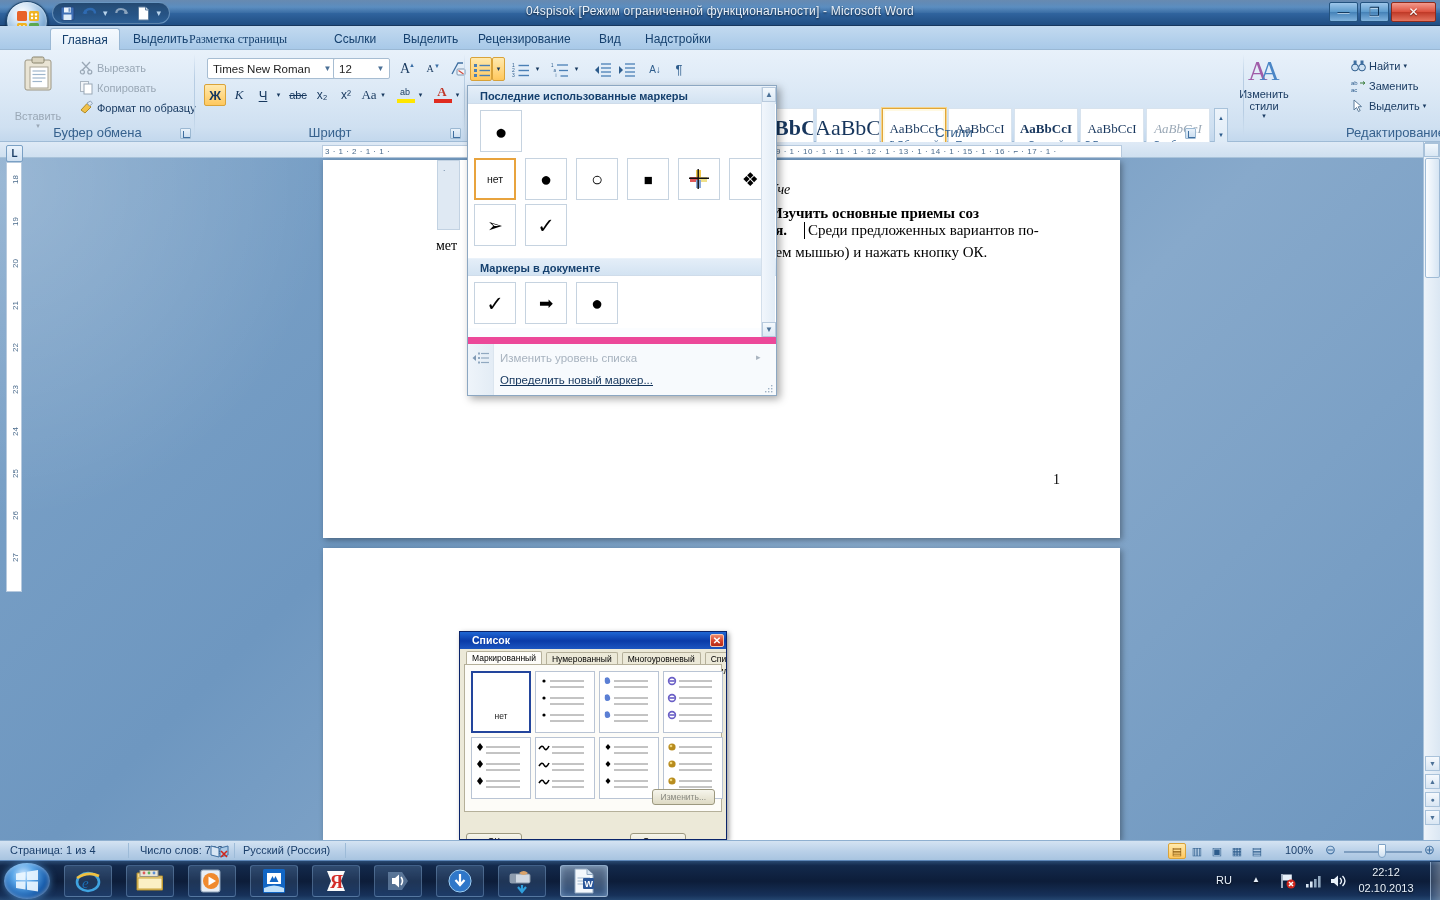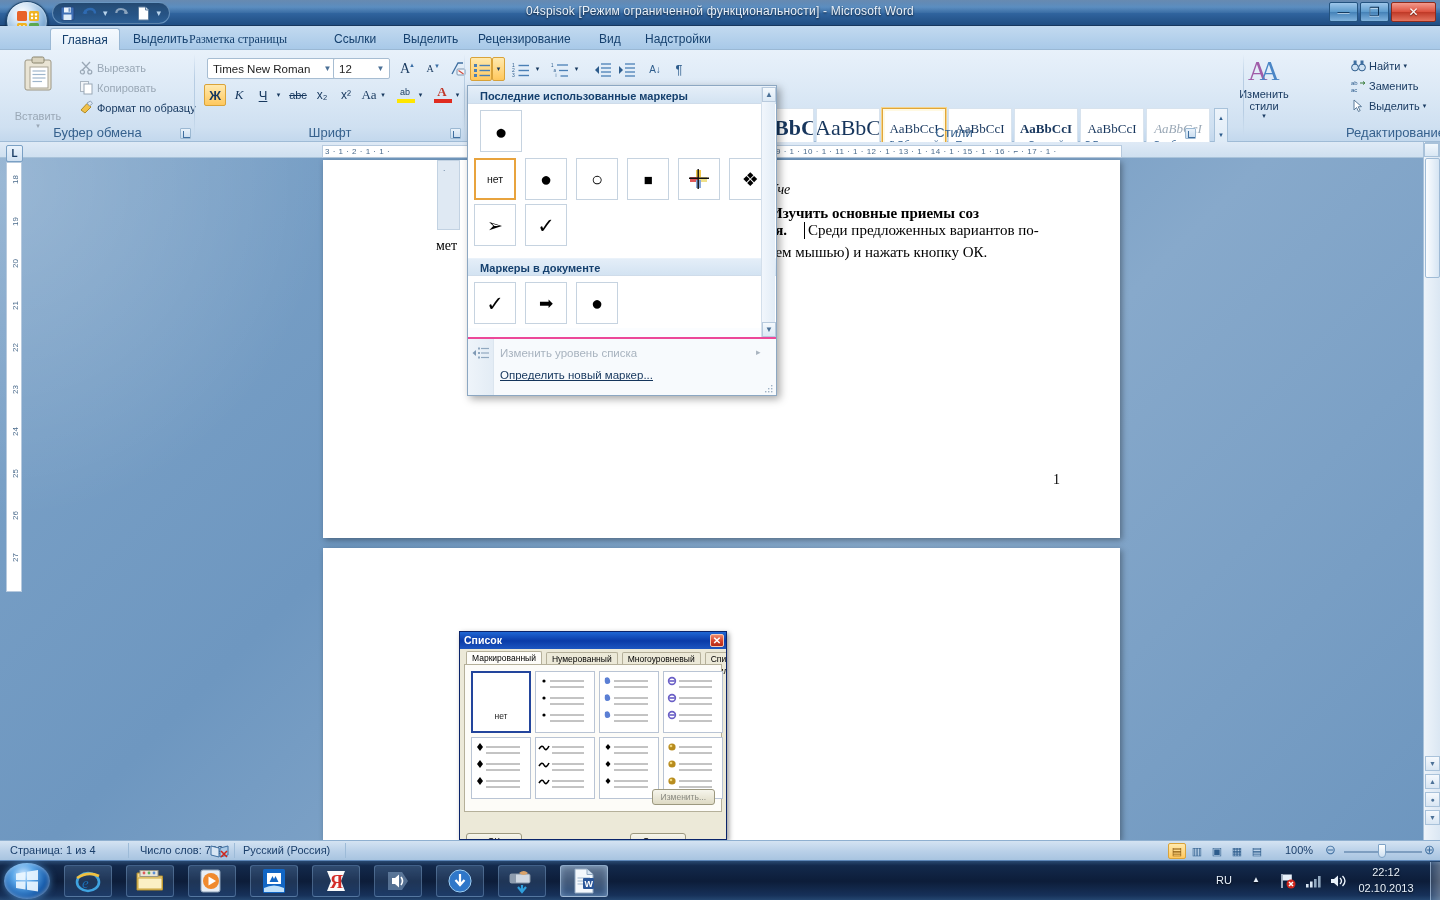--- a/index.html
+++ b/index.html
@@ -201,21 +201,21 @@
   .dd-scroll {
     position:absolute; right:1px; top:1px; width:14px; height:250px;
     background:linear-gradient(to right,#f1f6fc,#e2ecf6); border-left:1px solid #d3dfeb;
   }
   .dd-scroll .ar {
     position:absolute; left:0; width:14px; height:15px;
     background:linear-gradient(to bottom,#f4f9fd,#dce9f5); border:1px solid #b8cadd;
     color:#4b7197; font-size:8px; text-align:center; line-height:13px;
   }
   .dd-foot { position:absolute; left:0; bottom:0; width:100%; height:58px;
-    background:#f7fafd; border-top:2px solid #ec4899; }
+    background:#f7fafd; border-top:7px solid #ec4899; }
   .dd-foot .gutter { position:absolute; left:0; top:0; width:26px; height:100%;
     background:linear-gradient(to right,#eef4fa,#e3ecf5); border-right:1px solid #dbe5ef; }
   .dd-item { position:absolute; left:32px; font-size:11.5px; }
   .dd-item.dis { color:#a8b3bf; }
   .dd-item.act { color:#14355c; }
   .dd-grip { position:absolute; right:3px; bottom:2px; width:8px; height:8px; }
 
   
   .tooltip {
     position:absolute; left:853px; top:172px; width:195px; height:36px;
@@ -226,21 +226,21 @@
   }
 
   
   .xpdlg {
     position:absolute; left:459px; top:631px; width:268px; height:209px;
     background:#ece9d8; border:1px solid #0a246a; overflow:hidden;
     box-shadow:2px 2px 5px rgba(0,0,0,.4);
   }
   .xp-title {
     height:17px; background:linear-gradient(to bottom,#1f67d4,#0a3ba8 52%,#1d56c0);
-    color:#fff; font-size:10.5px; font-weight:bold; padding-left:4px; line-height:17px;
+    color:#fff; font-size:10.5px; font-weight:bold; padding-left:12px; line-height:17px;
     position:relative;
   }
   .xp-close {
     position:absolute; right:2px; top:2px; width:14px; height:13px;
     background:linear-gradient(to bottom,#f08b6b,#d6412a 55%,#b32a16);
     border:1px solid #f5c6b5; border-radius:2px;
     color:#fff; font-size:10px; text-align:center; line-height:11px; font-weight:bold;
   }
   .xp-tabs { position:absolute; left:6px; top:20px; display:flex; gap:4px; }
   .xp-tab {

